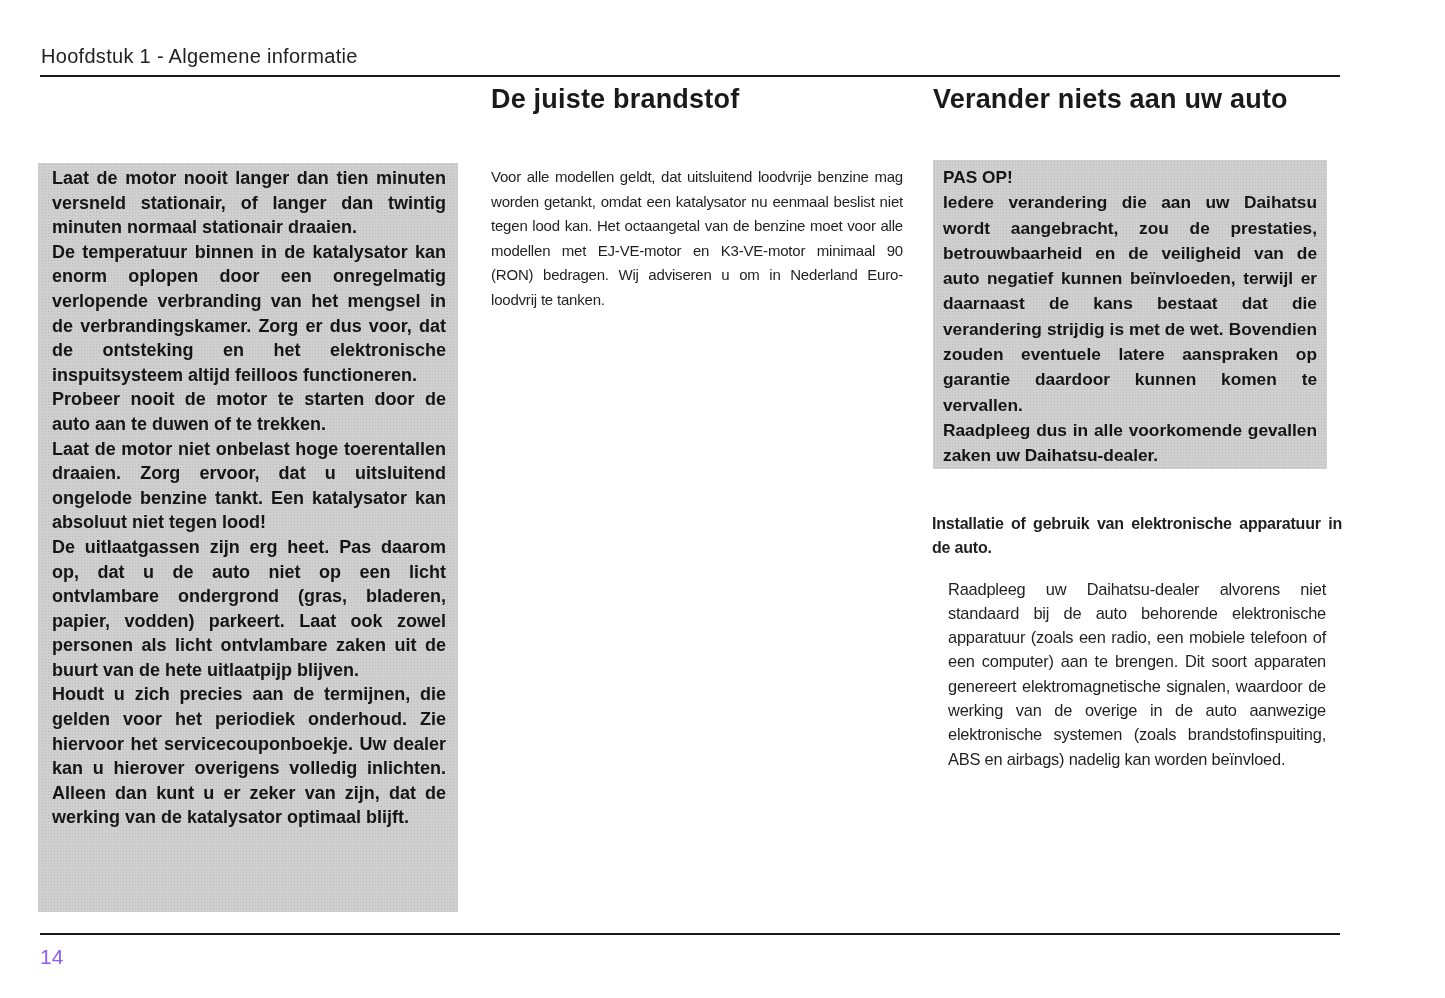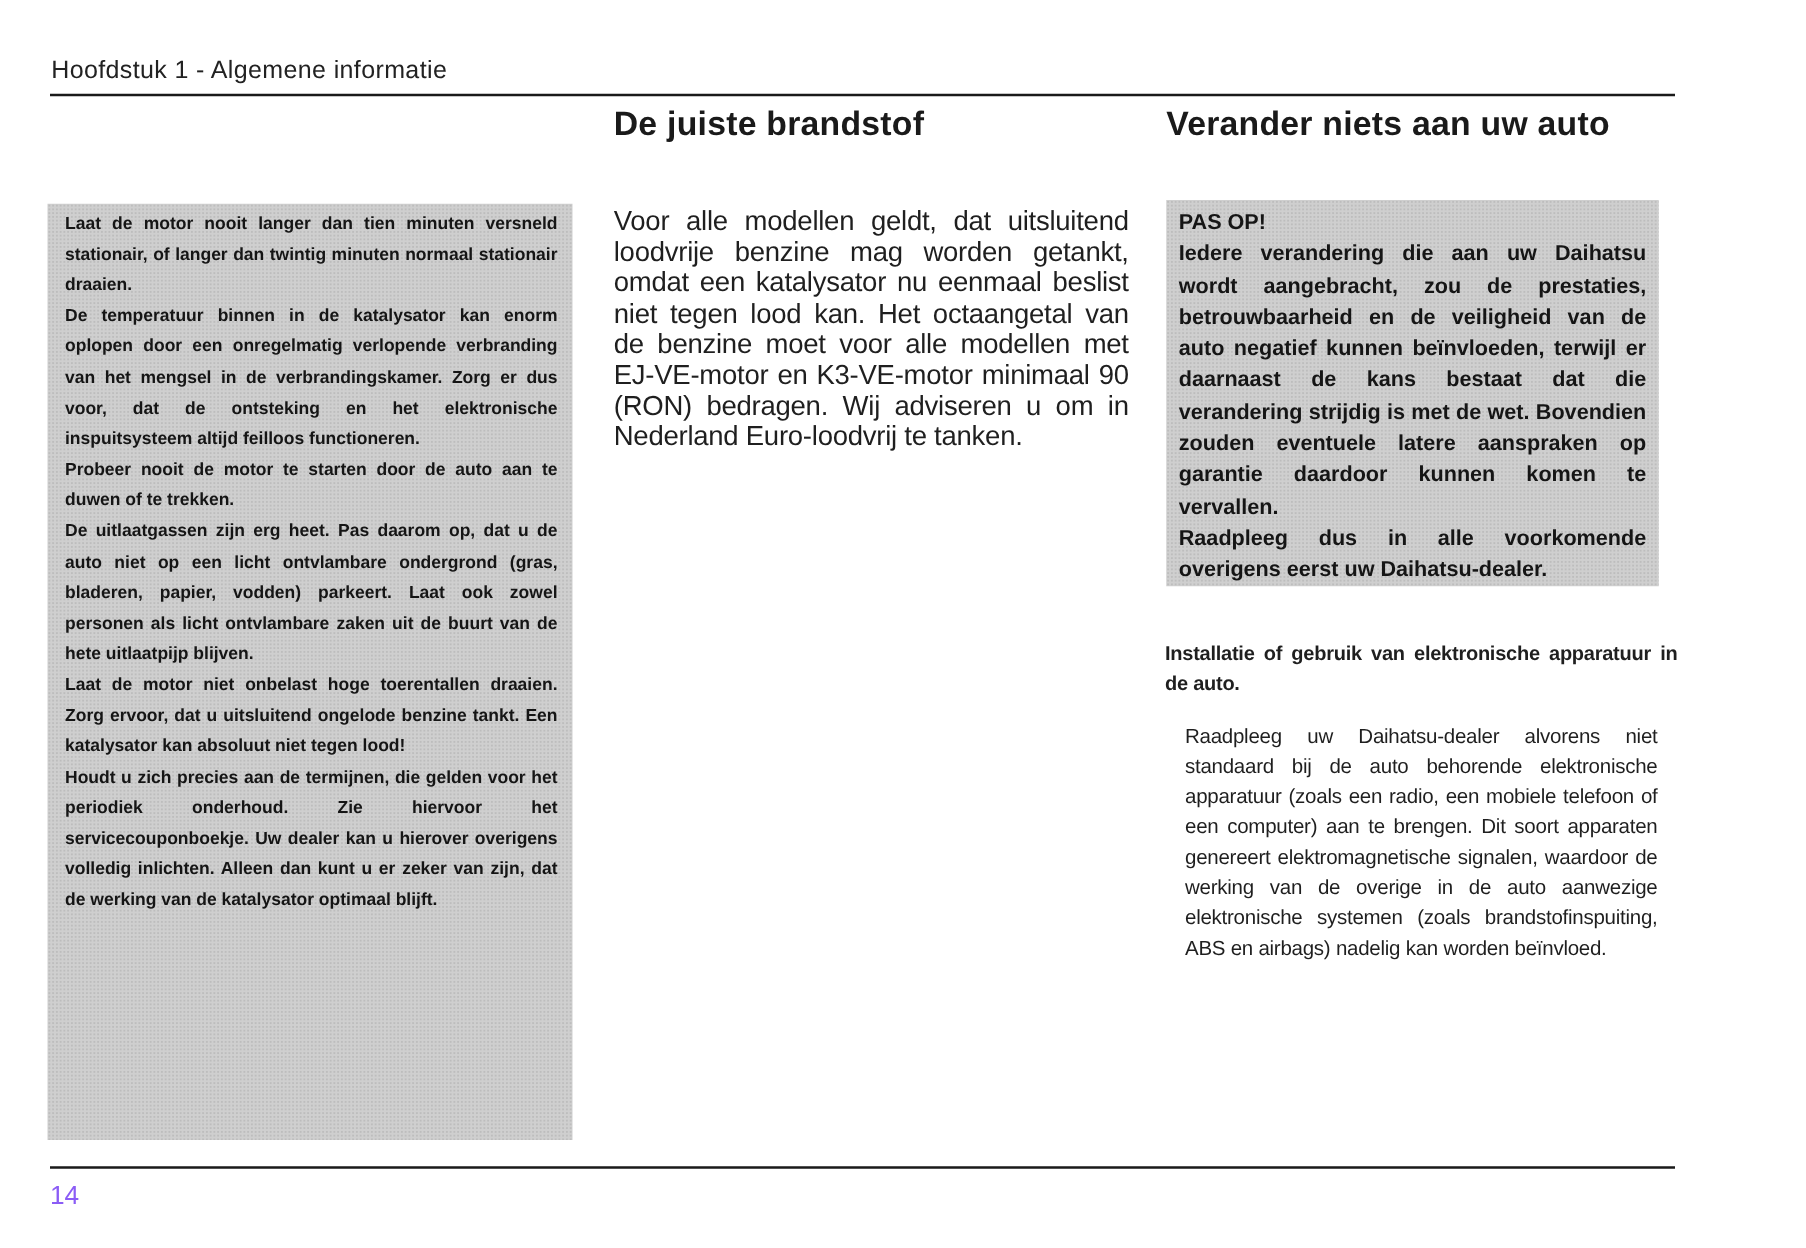--- a/index.html
+++ b/index.html
@@ -29,31 +29,31 @@
     .title-right { left: 933px; }
 
     .warn-box {
       position: absolute; background: #cfcfcf;
       background-image: radial-gradient(#bdbdbd 0.6px, transparent 0.8px);
       background-size: 3px 3px;
       font-weight: bold; color: #151515; box-sizing: border-box;
     }
     .warn-left {
       left: 38px; top: 163px; width: 420px; height: 749px;
-      padding: 3px 12px 0 14px; font-size: 14px; line-height: 24.6px;
+      padding: 3px 12px 0 14px; font-size: 18px; line-height: 24.6px;
     }
     .warn-right {
       left: 933px; top: 160px; width: 394px; height: 309px;
       padding: 5px 10px 0 10px; font-size: 17.3px; line-height: 25.3px;
     }
     .warn-box p { margin: 0; text-align: justify; }
 
     .col-mid {
       position: absolute; left: 491px; top: 165px; width: 412px;
-      font-size: 22px; line-height: 24.6px; color: #1f1f1f;
+      font-size: 15px; line-height: 24.6px; color: #1f1f1f;
     }
     .col-mid p { margin: 0; text-align: justify; letter-spacing: -0.2px; }
 
     .col-right {
       position: absolute; left: 932px; top: 512px; width: 410px;
       font-size: 16.4px; line-height: 24.3px; color: #1f1f1f;
     }
     .col-right .sub-heading { font-weight: bold; font-size: 16px; margin: 0; letter-spacing: -0.2px; }
     .col-right p { margin: 16px; text-align: justify; letter-spacing: -0.2px; }
   </style>
@@ -63,33 +63,33 @@
 <div class="header-title">Hoofdstuk 1 - Algemene informatie</div>
 <div class="rule-top"></div>
 
 <div class="section-title title-mid">De juiste brandstof</div>
 <div class="section-title title-right">Verander niets aan uw auto</div>
 
 <div class="warn-box warn-left">
   <p>Laat de motor nooit langer dan tien minuten versneld stationair, of langer dan twintig minuten normaal stationair draaien.</p>
   <p>De temperatuur binnen in de katalysator kan enorm oplopen door een onregelmatig verlopende verbranding van het mengsel in de verbrandingskamer. Zorg er dus voor, dat de ontsteking en het elektronische inspuitsysteem altijd feilloos functioneren.</p>
   <p>Probeer nooit de motor te starten door de auto aan te duwen of te trekken.</p>
+  <p>Laat de motor niet onbelast hoge toerentallen draaien. Zorg ervoor, dat u uitsluitend ongelode benzine tankt. Een katalysator kan absoluut niet tegen lood!</p>
   <p>De uitlaatgassen zijn erg heet. Pas daarom op, dat u de auto niet op een licht ontvlambare ondergrond (gras, bladeren, papier, vodden) parkeert. Laat ook zowel personen als licht ontvlambare zaken uit de buurt van de hete uitlaatpijp blijven.</p>
-  <p>Laat de motor niet onbelast hoge toerentallen draaien. Zorg ervoor, dat u uitsluitend ongelode benzine tankt. Een katalysator kan absoluut niet tegen lood!</p>
   <p>Houdt u zich precies aan de termijnen, die gelden voor het periodiek onderhoud. Zie hiervoor het servicecouponboekje. Uw dealer kan u hierover overigens volledig inlichten. Alleen dan kunt u er zeker van zijn, dat de werking van de katalysator optimaal blijft.</p>
 </div>
 
 <div class="col-mid">
   <p>Voor alle modellen geldt, dat uitsluitend loodvrije benzine mag worden getankt, omdat een katalysator nu eenmaal beslist niet tegen lood kan. Het octaangetal van de benzine moet voor alle modellen met EJ-VE-motor en K3-VE-motor minimaal 90 (RON) bedragen. Wij adviseren u om in Nederland Euro-loodvrij te tanken.</p>
 </div>
 
 <div class="warn-box warn-right">
   <p>PAS OP!</p>
   <p>Iedere verandering die aan uw Daihatsu wordt aangebracht, zou de prestaties, betrouwbaarheid en de veiligheid van de auto negatief kunnen beïnvloeden, terwijl er daarnaast de kans bestaat dat die verandering strijdig is met de wet. Bovendien zouden eventuele latere aanspraken op garantie daardoor kunnen komen te vervallen.</p>
-  <p>Raadpleeg dus in alle voorkomende overigens eerst uw Daihatsu-dealer.</p>
+  <p>Raadpleeg dus in alle voorkomende gevallen zaken uw Daihatsu-dealer.</p>
 </div>
 
 <div class="col-right">
   <p class="sub-heading">Installatie of gebruik van elektronische apparatuur in de auto.</p>
   <p>Raadpleeg uw Daihatsu-dealer alvorens niet standaard bij de auto behorende elektronische apparatuur (zoals een radio, een mobiele telefoon of een computer) aan te brengen. Dit soort apparaten genereert elektromagnetische signalen, waardoor de werking van de overige in de auto aanwezige elektronische systemen (zoals brandstofinspuiting, ABS en airbags) nadelig kan worden beïnvloed.</p>
 </div>
 
 <div class="rule-bottom"></div>
 <div class="page-number">14</div>
 

